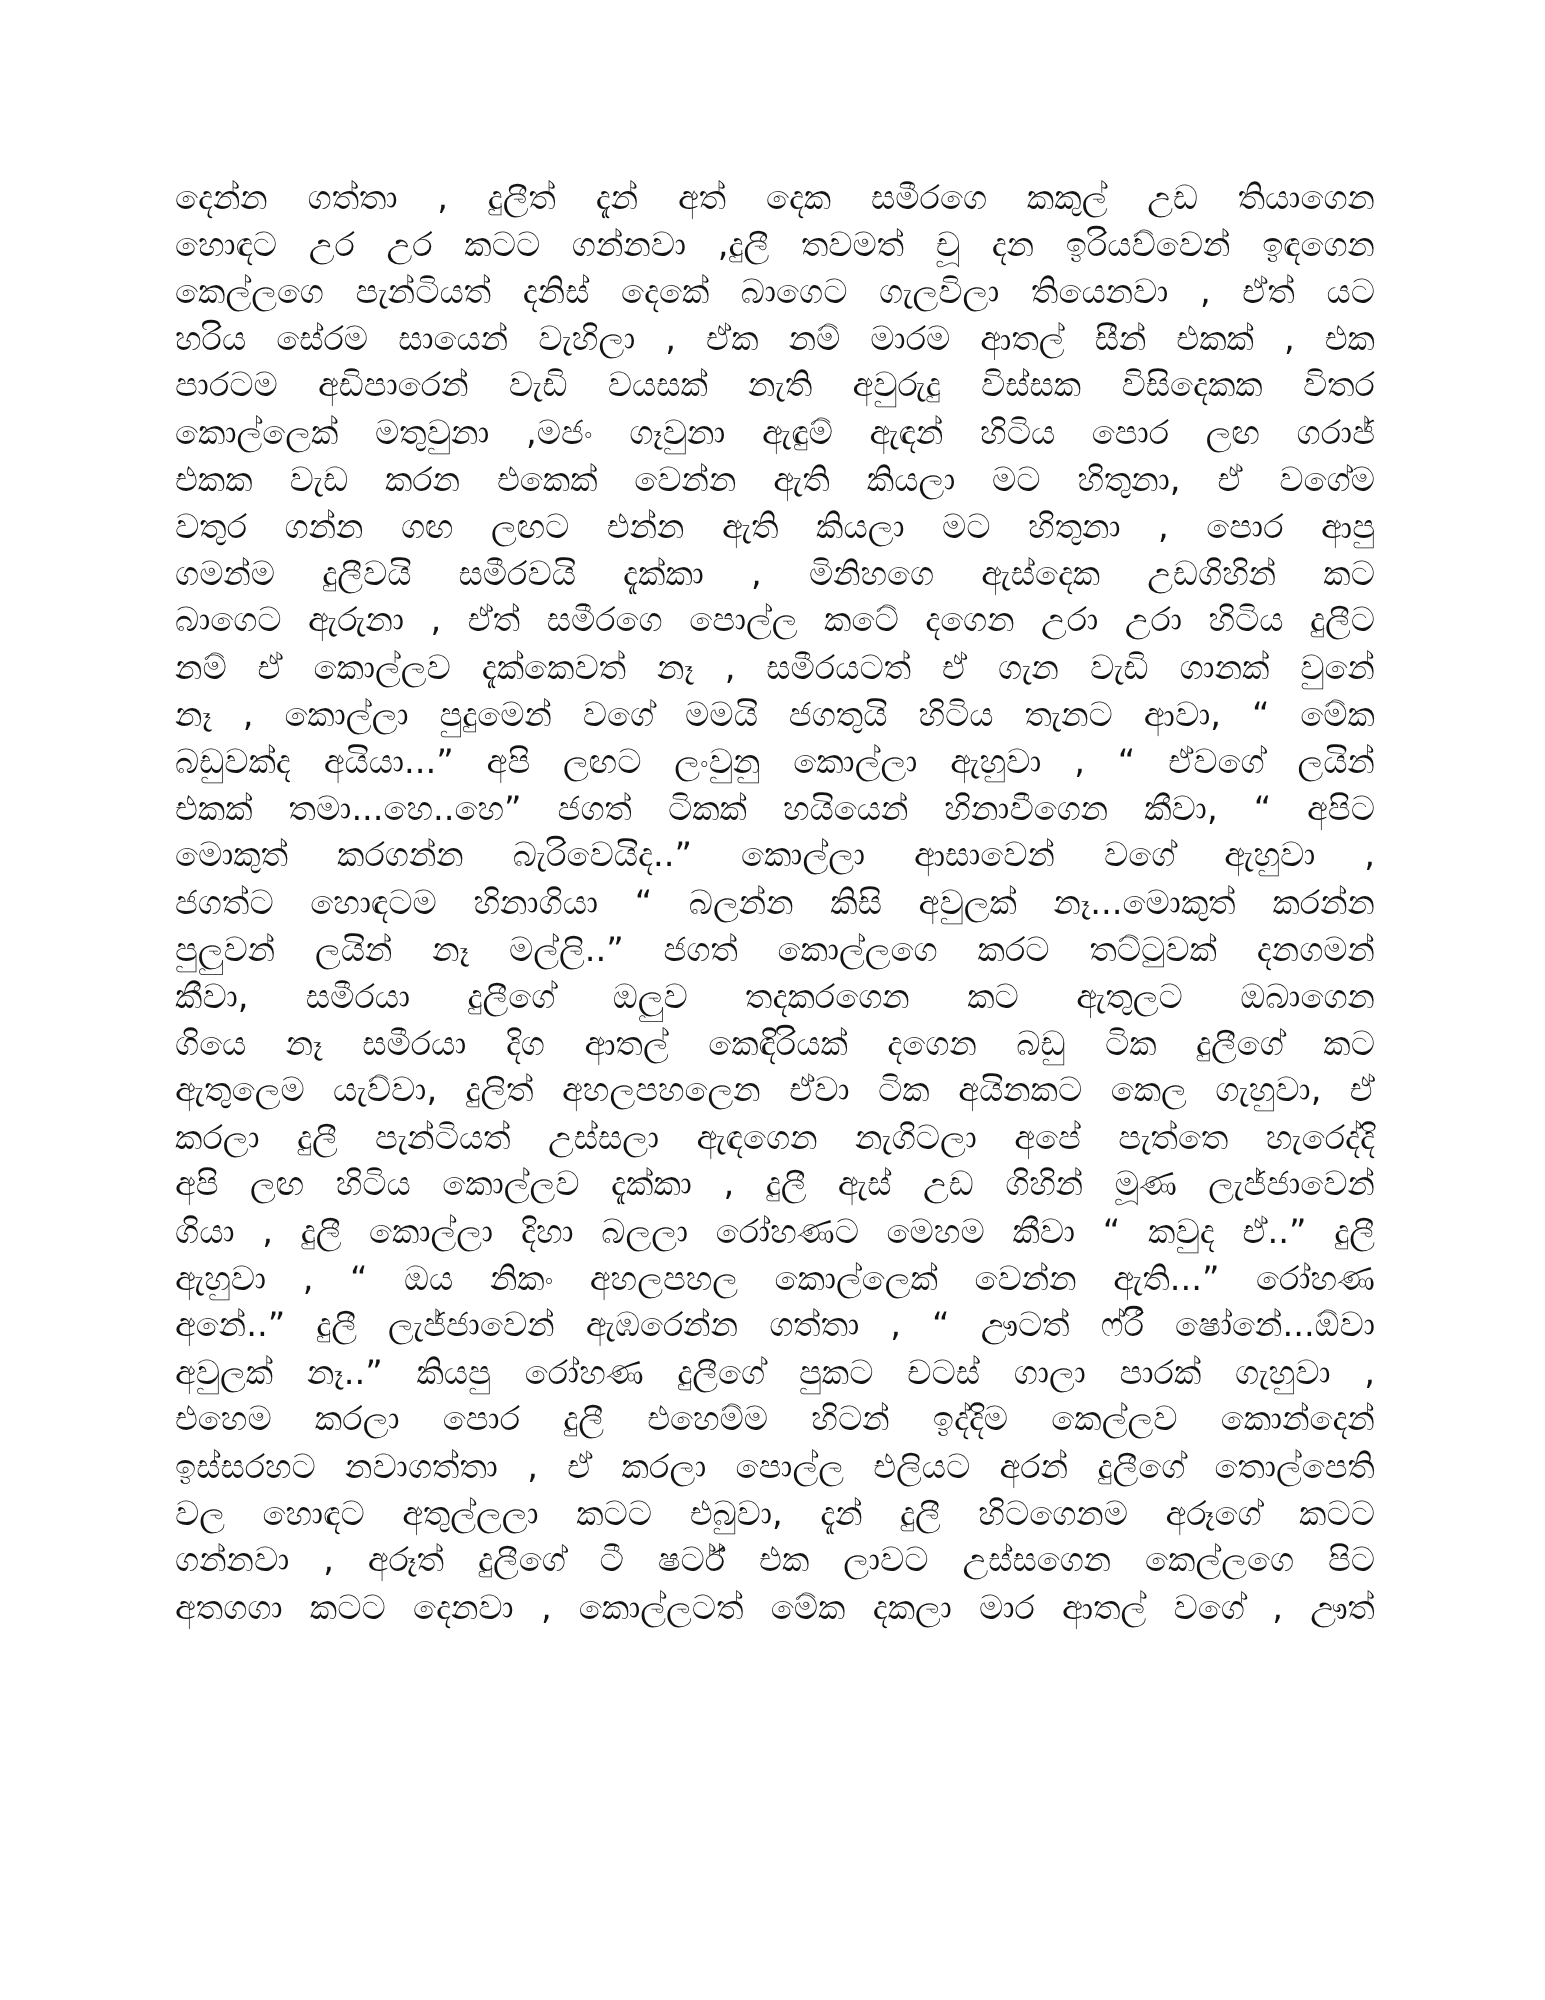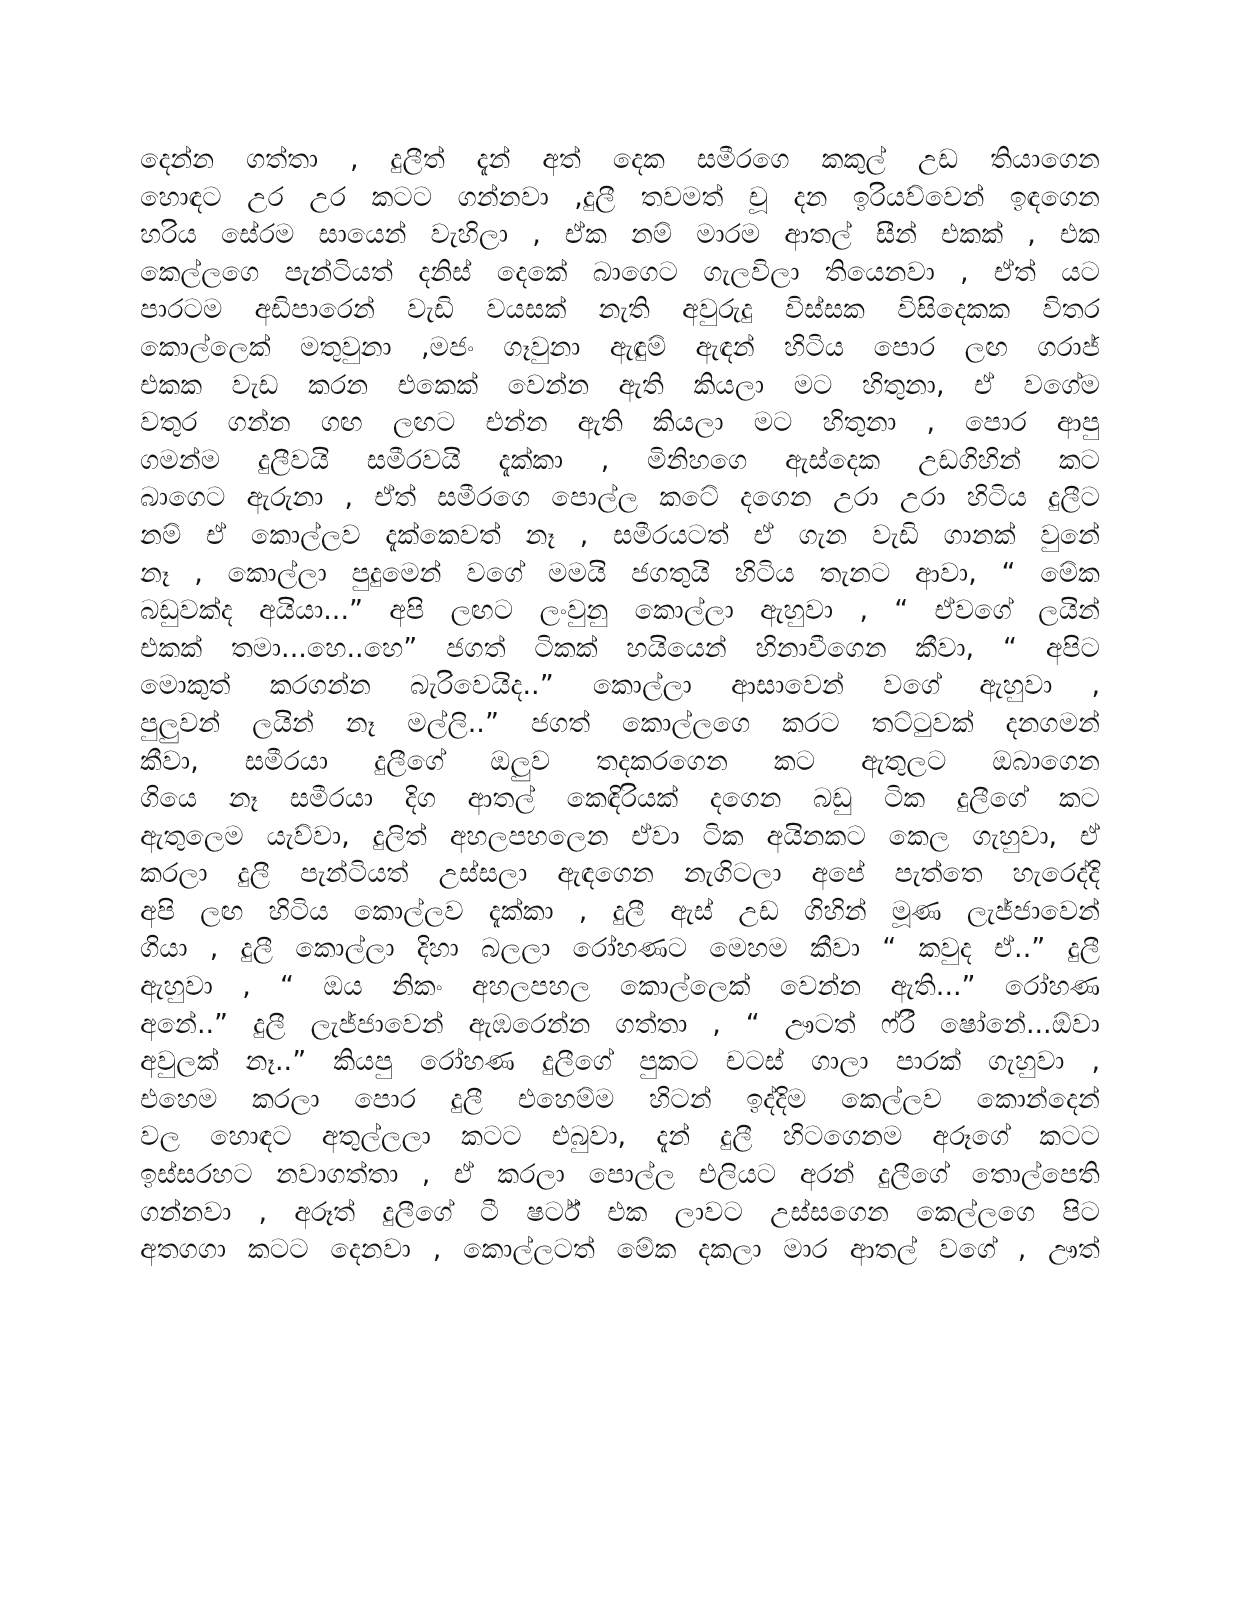--- a/index.html
+++ b/index.html
@@ -33,42 +33,43 @@
     overflow: visible;
   }
 </style>
 </head>
 <body>
 
 <div class="page">
   <div class="text-block" id="text-block">
       <div class="text-line">දෙන්න ගත්තා , දුලීත් දැන් අත් දෙක සමීරගෙ කකුල් උඩ තියාගෙන</div>
       <div class="text-line">හොඳට උර උර කටට ගන්නවා ,දුලී තවමත් චූ දන ඉරියව්වෙන් ඉඳගෙන</div>
+      <div class="text-line">කෙල්ලගෙ පැන්ටියත් දනිස් දෙකේ බාගෙට ගැලවිලා තියෙනවා , ඒත් යට</div>
       <div class="text-line">හරිය සේරම සායෙන් වැහිලා , ඒක නම් මාරම ආතල් සීන් එකක් , එක</div>
-      <div class="text-line">කෙල්ලගෙ පැන්ටියත් දනිස් දෙකේ බාගෙට ගැලවිලා තියෙනවා , ඒත් යට</div>
       <div class="text-line">පාරටම අඩිපාරෙන් වැඩි වයසක් නැති අවුරුදු විස්සක විසිදෙකක විතර</div>
       <div class="text-line">කොල්ලෙක් මතුවුනා ,මජං ගෑවුනා ඇඳුම් ඇඳන් හිටිය පොර ලඟ ගරාජ්</div>
       <div class="text-line">එකක වැඩ කරන එකෙක් වෙන්න ඇති කියලා මට හිතුනා, ඒ වගේම</div>
       <div class="text-line">වතුර ගන්න ගඟ ලඟට එන්න ඇති කියලා මට හිතුනා , පොර ආපු</div>
       <div class="text-line">ගමන්ම දුලීවයි සමීරවයි දැක්කා , මිනිහගෙ ඇස්දෙක උඩගිහින් කට</div>
       <div class="text-line">බාගෙට ඇරුනා , ඒත් සමීරගෙ පොල්ල කටේ දගෙන උරා උරා හිටිය දුලීට</div>
       <div class="text-line">නම් ඒ කොල්ලව දැක්කෙවත් නෑ , සමීරයටත් ඒ ගැන වැඩි ගානක් වුනේ</div>
       <div class="text-line">නෑ , කොල්ලා පුදුමෙන් වගේ මමයි ජගතුයි හිටිය තැනට ආවා, “ මේක</div>
       <div class="text-line">බඩුවක්ද අයියා...” අපි ලඟට ලංවුනු කොල්ලා ඇහුවා , “ ඒවගේ ලයින්</div>
       <div class="text-line">එකක් තමා...හෙ..හෙ” ජගත් ටිකක් හයියෙන් හිනාවීගෙන කීවා, “ අපිට</div>
       <div class="text-line">මොකුත් කරගන්න බැරිවෙයිද..” කොල්ලා ආසාවෙන් වගේ ඇහුවා ,</div>
+      <div class="text-line">ජගත්ට හොඳටම හිනාගියා “ බලන්න කිසි අවුලක් නෑ...මොකුත් කරන්න</div>
       <div class="text-line">පුලුවන් ලයින් නෑ මල්ලි..” ජගත් කොල්ලගෙ කරට තට්ටුවක් දනගමන්</div>
       <div class="text-line">කීවා, සමීරයා දුලීගේ ඔලුව තදකරගෙන කට ඇතුලට ඔබාගෙන</div>
       <div class="text-line">ගියෙ නෑ සමීරයා දිග ආතල් කෙඳිරියක් දගෙන බඩු ටික දුලීගේ කට</div>
       <div class="text-line">ඇතුලෙම යැව්වා, දුලිත් අහලපහලෙන ඒවා ටික අයිනකට කෙල ගැහුවා, ඒ</div>
       <div class="text-line">කරලා දුලී පැන්ටියත් උස්සලා ඇඳගෙන නැගිටලා අපේ පැත්තෙ හැරෙද්දි</div>
       <div class="text-line">අපි ලඟ හිටිය කොල්ලව දැක්කා , දුලී ඇස් උඩ ගිහින් මූණ ලැජ්ජාවෙන්</div>
       <div class="text-line">ගියා , දුලී කොල්ලා දිහා බලලා රෝහණට මෙහම කීවා “ කවුද ඒ..” දුලී</div>
       <div class="text-line">ඇහුවා , “ ඔය නිකං අහලපහල කොල්ලෙක් වෙන්න ඇති...” රෝහණ</div>
       <div class="text-line">අනේ..” දුලී ලැජ්ජාවෙන් ඇඹරෙන්න ගත්තා , “ ඌටත් ෆ්රී ෂෝනේ...ඕවා</div>
       <div class="text-line">අවුලක් නෑ..” කියපු රෝහණ දුලීගේ පුකට චටස් ගාලා පාරක් ගැහුවා ,</div>
       <div class="text-line">එහෙම කරලා පොර දුලී එහෙම්ම හිටන් ඉද්දිම කෙල්ලව කොන්දෙන්</div>
+      <div class="text-line">ඉස්සරහට නවාගත්තා , ඒ කරලා පොල්ල එලියට අරන් දුලීගේ තොල්පෙති</div>
       <div class="text-line">වල හොඳට අතුල්ලලා කටට එබුවා, දැන් දුලී හිටගෙනම අරූගේ කටට</div>
-      <div class="text-line">ඉස්සරහට නවාගත්තා , ඒ කරලා පොල්ල එලියට අරන් දුලීගේ තොල්පෙති</div>
       <div class="text-line">ගන්නවා , අරූත් දුලීගේ ටී ෂර්ට් එක ලාවට උස්සගෙන කෙල්ලගෙ පිට</div>
       <div class="text-line">අතගගා කටට දෙනවා , කොල්ලටත් මේක දකලා මාර ආතල් වගේ , ඌත්</div>
     </div>
 </div>
 
 </body></html>

